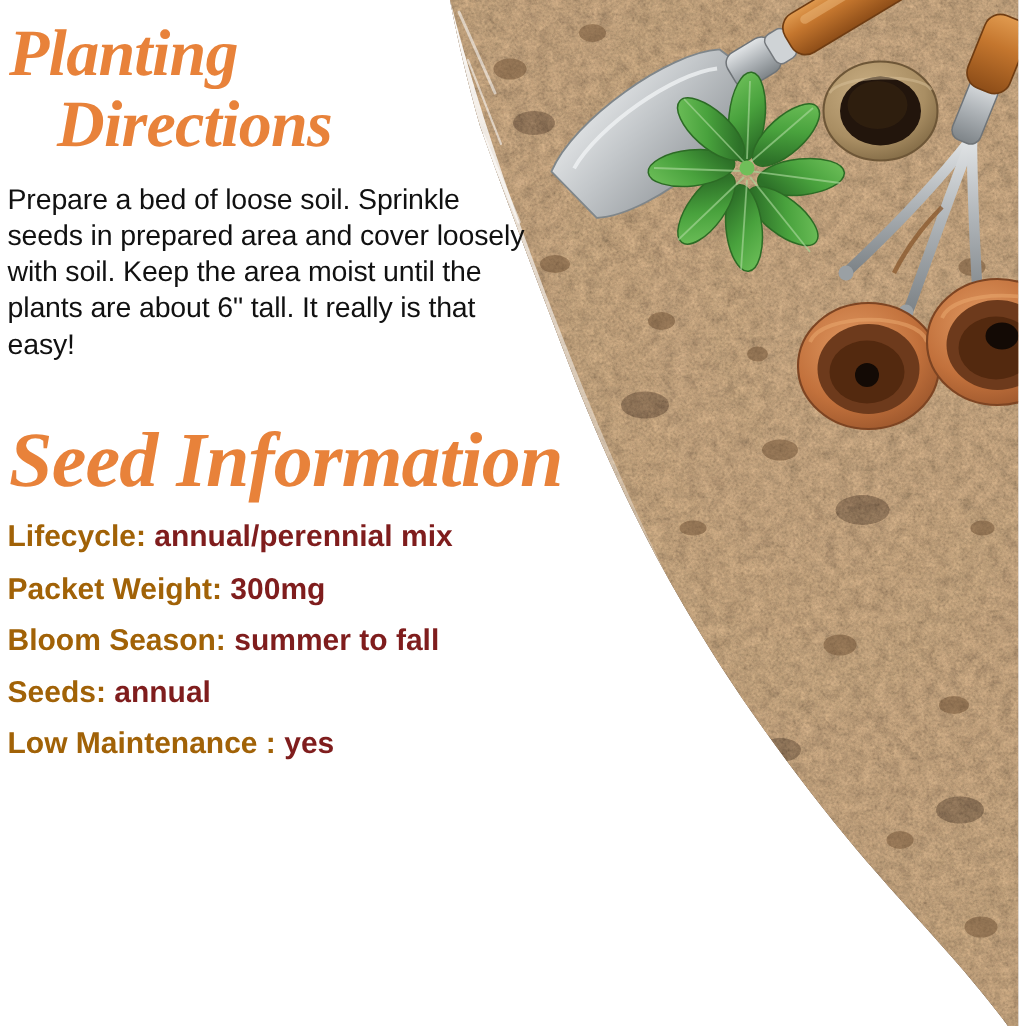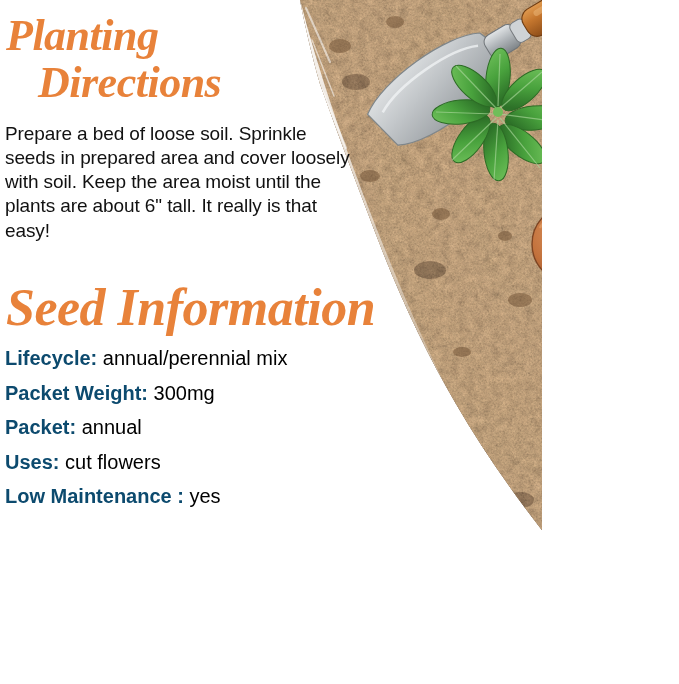--- a/index.html
+++ b/index.html
@@ -6,21 +6,21 @@
   html, body {
     margin: 0;
     padding: 0;
     background: #ffffff;
   }
   body {
     font-family: "Liberation Sans", sans-serif;
   }
   #page {
     position: relative;
-    width: 542px;
+    width: 679px;
     height: 684px;
     background: #ffffff;
     overflow: hidden;
   }
 
   
   #photo-panel {
     position: absolute;
     inset: 0;
     z-index: 1;
@@ -92,25 +92,25 @@
   }
   .spec-row {
     font-size: 20px;
     line-height: 1;
     color: #111111;
     white-space: nowrap;
     margin-bottom: 14.5px;
   }
   .spec-label {
     font-weight: 700;
-    color: #0c4a6e;
+    color: #a16207;
   }
   .spec-value {
-    font-weight: 400;
-    color: #000000;
+    font-weight: 700;
+    color: #7f1d1d;
   }
 </style>
 </head>
 <body>
 
 <div id="page">
 
   <div id="photo-panel">
     <svg id="photo-svg" viewBox="0 0 679 684" xmlns="http://www.w3.org/2000/svg">
       <defs>
@@ -324,18 +324,18 @@
       <span class="hl">Directions</span>
     </h1>
 
     <p id="planting-instructions">Prepare a bed of loose soil. Sprinkle seeds in prepared area and cover loosely with soil. Keep the area moist until the plants are about 6" tall. It really is that easy!</p>
 
     <h2 id="seed-information-heading" class="display-heading">Seed Information</h2>
 
     <ul id="seed-info-list">
         <li class="spec-row"><span class="spec-label">Lifecycle:</span> <span class="spec-value">annual/perennial mix</span></li>
         <li class="spec-row"><span class="spec-label">Packet Weight:</span> <span class="spec-value">300mg</span></li>
-        <li class="spec-row"><span class="spec-label">Packet:</span> <span class="spec-value">annual</span></li>
-        <li class="spec-row"><span class="spec-label">Uses:</span> <span class="spec-value">cut flowers</span></li>
+        <li class="spec-row"><span class="spec-label">Bloom Season:</span> <span class="spec-value">summer to fall</span></li>
+        <li class="spec-row"><span class="spec-label">Seeds:</span> <span class="spec-value">annual</span></li>
         <li class="spec-row"><span class="spec-label">Low Maintenance :</span> <span class="spec-value">yes</span></li>
       </ul>
   </div>
 </div>
 
 </body></html>

